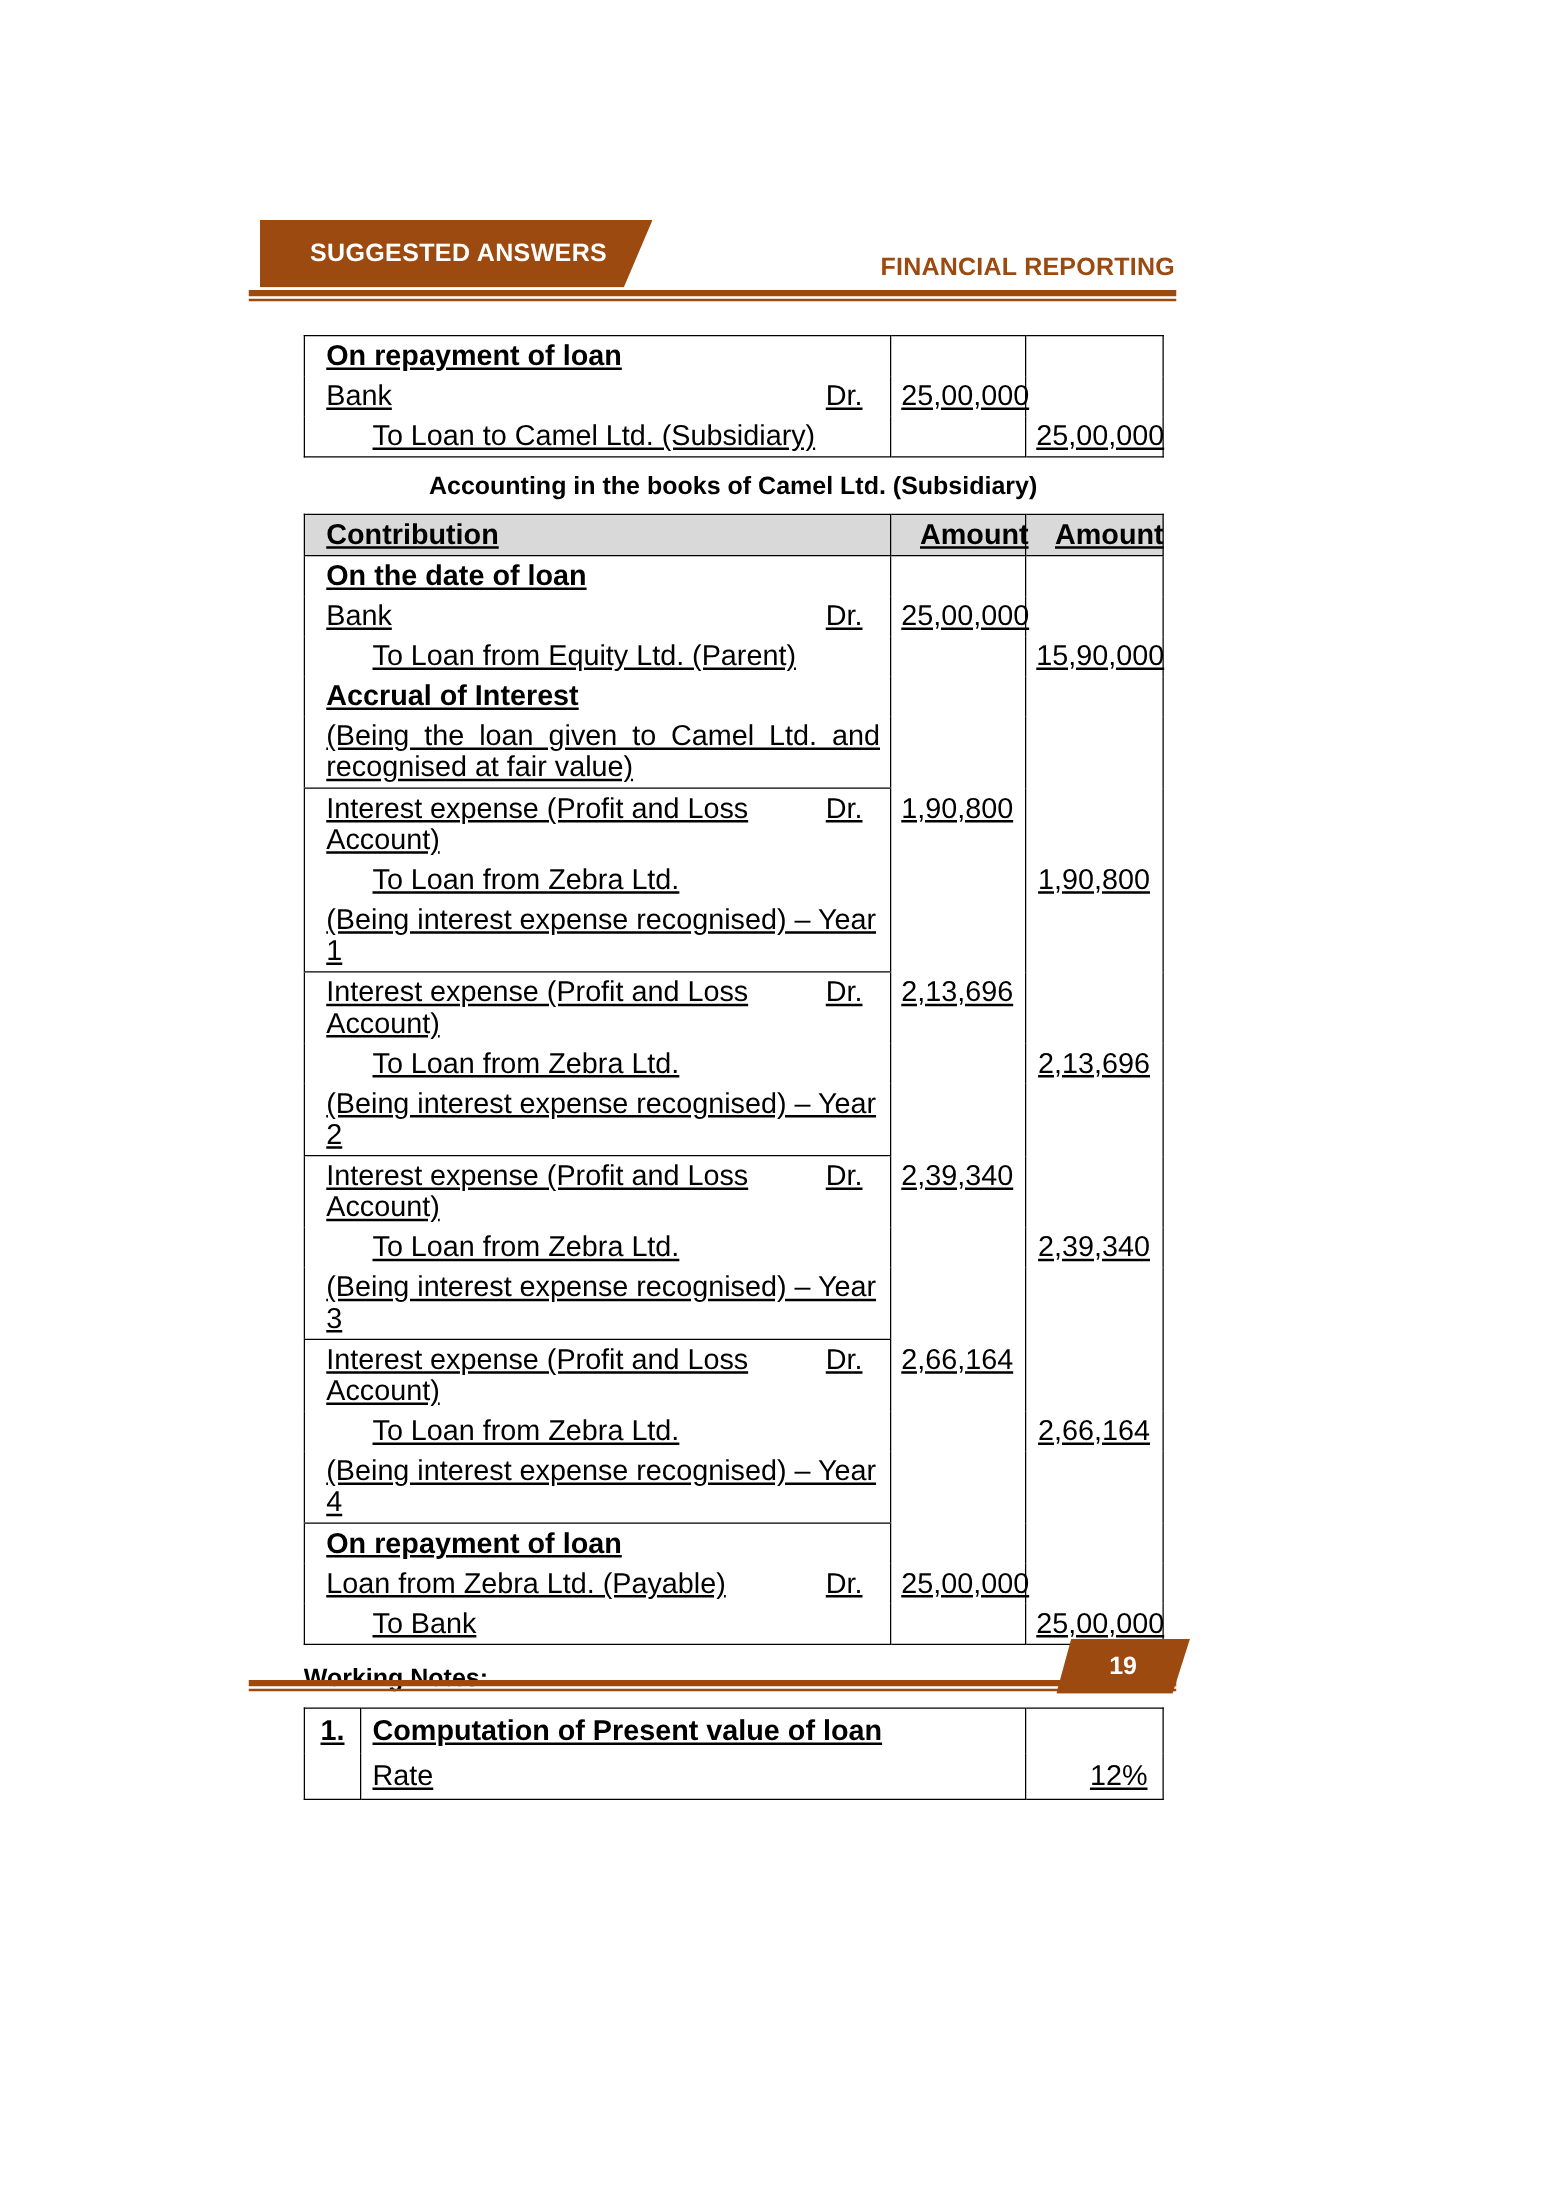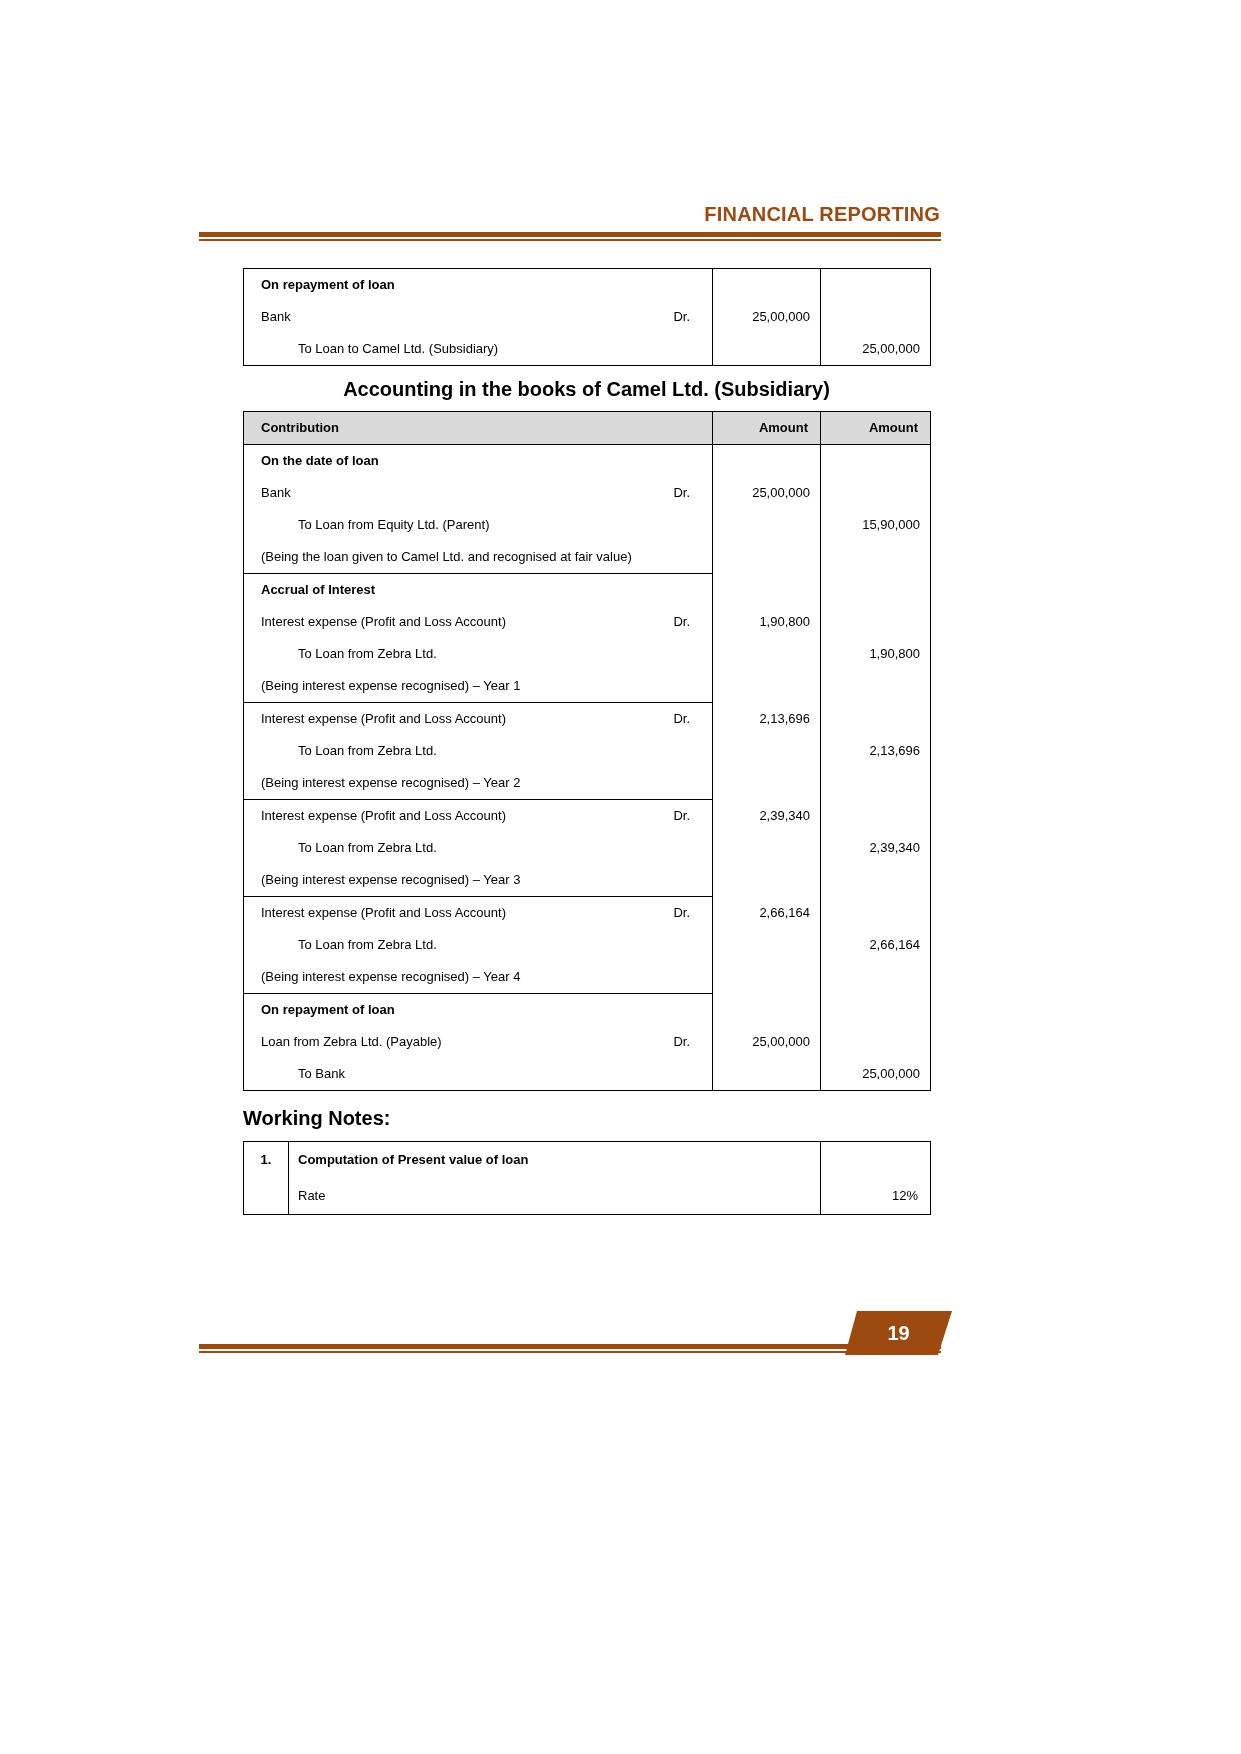--- a/index.html
+++ b/index.html
@@ -30,21 +30,21 @@
     position:absolute;top:203px;right:301px;
     color:var(--brown);font-weight:bold;font-size:20px;letter-spacing:.2px;
   }
   .rule{position:absolute;left:199px;width:742px;}
   .header-rule{top:232px;}
   .footer-rule{top:1344px;}
   .rule .thick{height:5px;background:var(--brown);}
   .rule .thin{height:2px;background:var(--brown);margin-top:2px;}
   
   .content{position:absolute;left:243px;top:268px;width:687px;}
-  table{border-collapse:collapse;table-layout:fixed;width:687px;font-size:13px;}
+  table{border-collapse:collapse;table-layout:fixed;width:687px;font-size:23px;text-decoration:underline;}
   .journal, .wn{border:1.5px solid #000;}
   .journal td,.journal th,.wn td{vertical-align:top;line-height:25px;padding:3px 8px 4px;}
   .journal th{
     background:var(--thead-bg);
     border-bottom:1.5px solid #000;
     font-weight:bold;
     padding-left:23px;
   }
   th.h-part{text-align:left;padding-left:17px;}
   th.h-amt{text-align:right;padding-right:12px;border-left:1.5px solid #000;}
@@ -72,20 +72,23 @@
     clip-path:polygon(12px 0,100% 0,calc(100% - 14px) 100%,0 100%);
     display:flex;align-items:center;justify-content:center;
     color:#fff;font-weight:bold;font-size:20px;margin-top:12px;
   }
 </style>
 </head>
 <body>
 
 <div class="page">
 
+  <div class="banner">
+    <span>SUGGESTED ANSWERS</span>
+  </div>
   <div class="subject">FINANCIAL REPORTING</div>
   <div class="rule header-rule">
     <div class="thick"></div>
     <div class="thin"></div>
   </div>
 
   <div class="content">
 
     <table class="journal">
       <colgroup>
@@ -155,29 +158,29 @@
             <td class="amt"></td>
           </tr>
           <tr>
             <td class="jp">
               <div class="pline ind1"><span class="ptext">To Loan from Equity Ltd. (Parent)</span></div>
             </td>
             <td class="amt"></td>
             <td class="amt">15,90,000</td>
           </tr>
           <tr>
+            <td class="jp">
+              <div class="pline bold"><span class="ptext">Accrual of Interest</span></div>
+            </td>
+            <td class="amt"></td>
+            <td class="amt"></td>
+          </tr>
+          <tr>
             <td class="jp sep">
               <div class="pline just"><span class="ptext">(Being the loan given to Camel Ltd. and recognised at fair value)</span></div>
-            </td>
-            <td class="amt"></td>
-            <td class="amt"></td>
-          </tr>
-          <tr>
-            <td class="jp">
-              <div class="pline bold"><span class="ptext">Accrual of Interest</span></div>
             </td>
             <td class="amt"></td>
             <td class="amt"></td>
           </tr>
           <tr>
             <td class="jp">
               <div class="pline has-dr">
                 <span class="ptext">Interest expense (Profit and Loss Account)</span>
                 <span class="dr">Dr.</span>
               </div>

